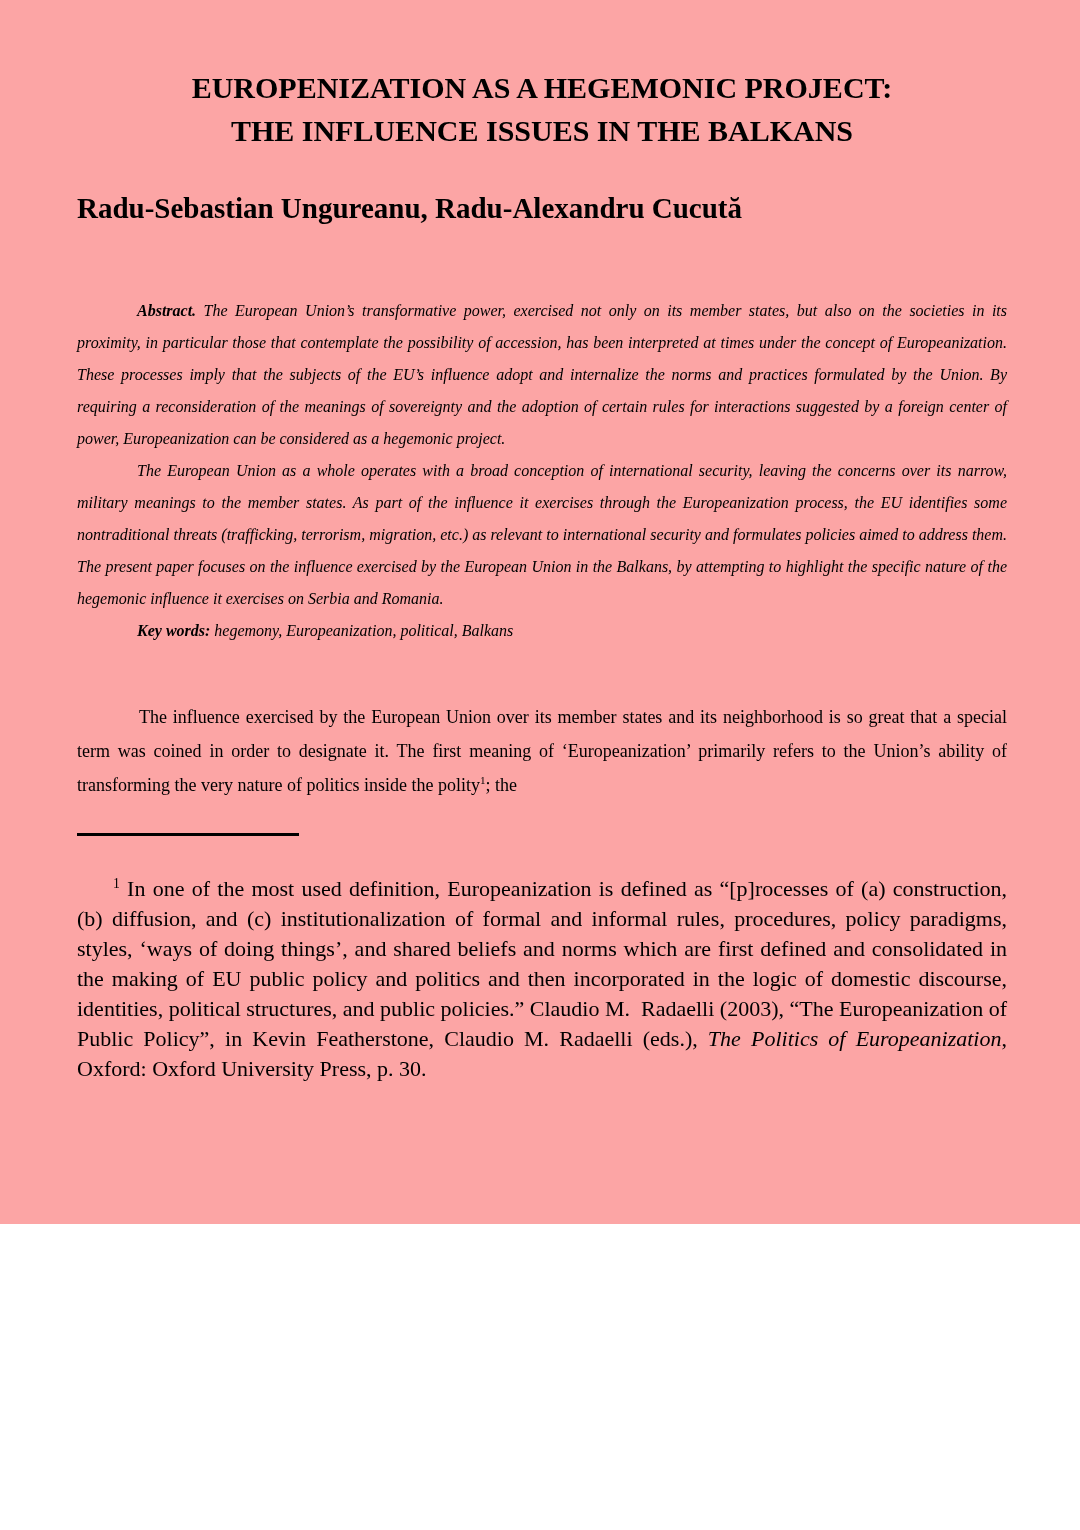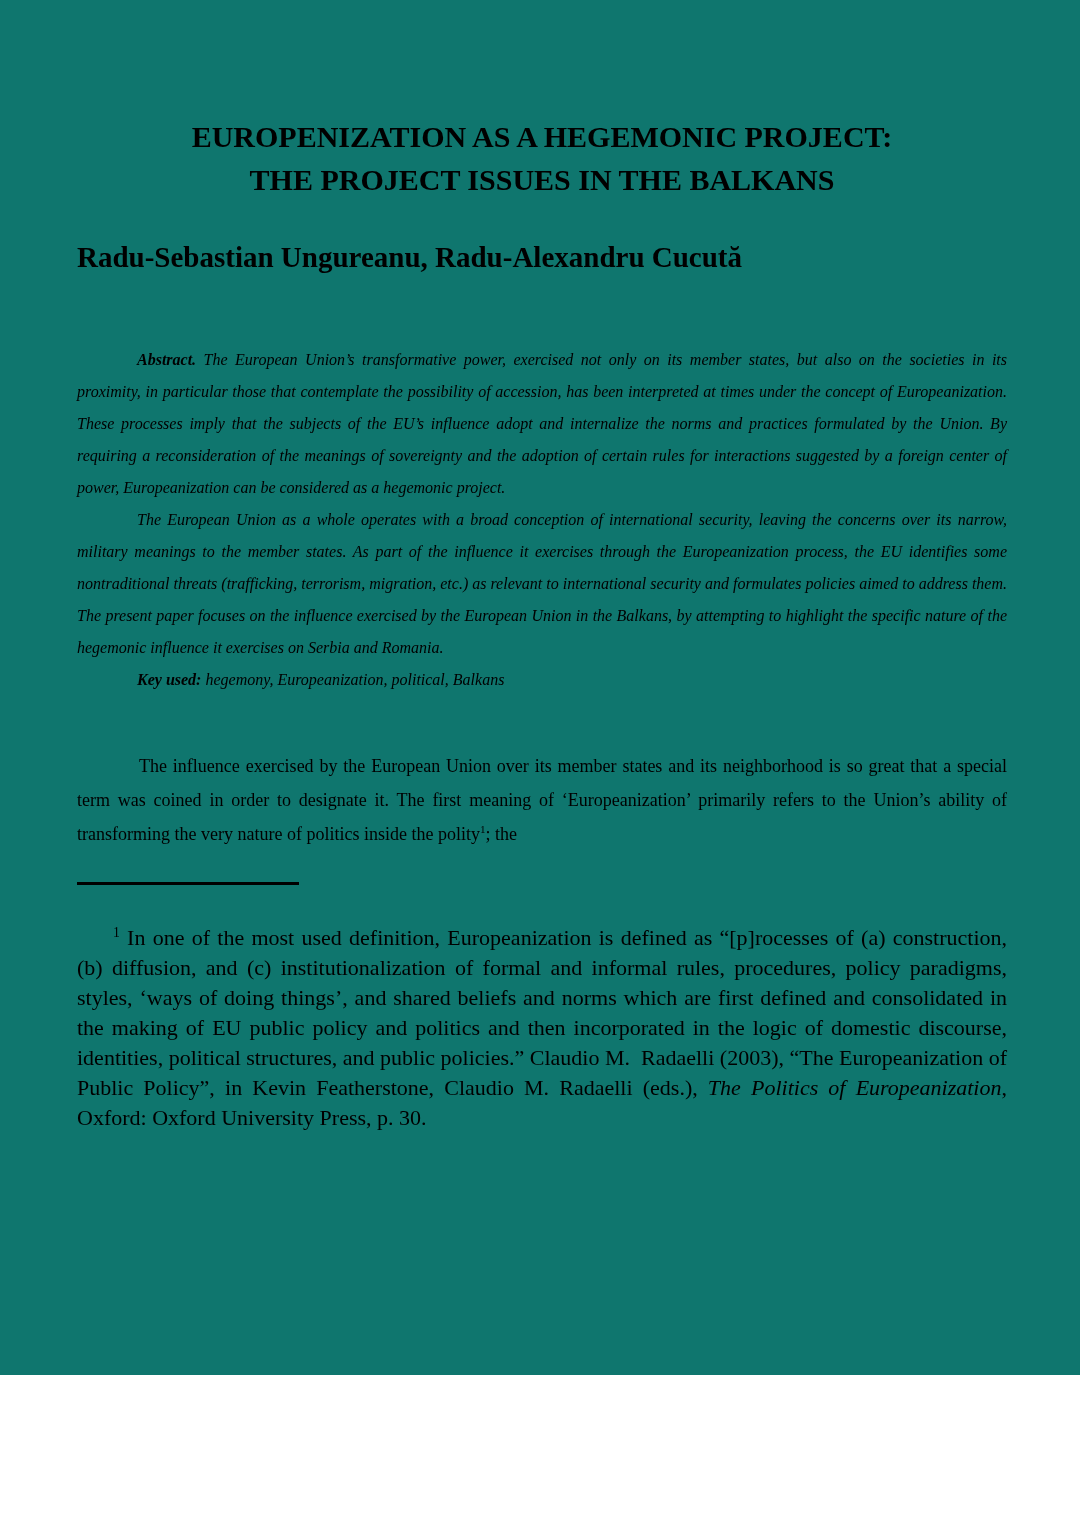--- a/index.html
+++ b/index.html
@@ -1,24 +1,24 @@
 <!DOCTYPE html>
 <html><head>
 <meta charset="utf-8">
 <style>
   * { box-sizing: border-box; }
   html, body { margin: 0; padding: 0; background: #ffffff; }
   .page {
     position: relative;
     width: 1080px;
-    height: 1375px;
-    background: #0f766e;
+    height: 1224px;
+    background: #fca5a5;
     color: #000000;
     font-family: "Liberation Serif", serif;
-    padding: 115px 73px 0 77px;
+    padding: 66px 73px 0 77px;
     overflow: hidden;
   }
   .title {
     margin: 0;
     font-size: 30px;
     line-height: 43px;
     font-weight: bold;
     text-align: center;
   }
   .title-line { display: block; }
@@ -74,29 +74,29 @@
   }
 </style>
 </head>
 <body>
 
 <div class="page">
 
   <header>
     <h1 class="title">
       <span class="title-line">EUROPENIZATION AS A HEGEMONIC PROJECT:</span>
-      <span class="title-line">THE PROJECT ISSUES IN THE BALKANS</span>
+      <span class="title-line">THE INFLUENCE ISSUES IN THE BALKANS</span>
     </h1>
     <div class="authors">Radu-Sebastian Ungureanu, Radu-Alexandru Cucută</div>
   </header>
 
   <section class="abstract">
     <p><span class="lead">Abstract.</span><span> The European Union’s transformative power, exercised not only on its member states, but also on the societies in its proximity, in particular those that contemplate the possibility of accession, has been interpreted at times under the concept of Europeanization. These processes imply that the subjects of the EU’s influence adopt and internalize the norms and practices formulated by the Union. By requiring a reconsideration of the meanings of sovereignty and the adoption of certain rules for interactions suggested by a foreign center of power, Europeanization can be considered as a hegemonic project.</span></p>
     <p>The European Union as a whole operates with a broad conception of international security, leaving the concerns over its narrow, military meanings to the member states. As part of the influence it exercises through the Europeanization process, the EU identifies some nontraditional threats (trafficking, terrorism, migration, etc.) as relevant to international security and formulates policies aimed to address them. The present paper focuses on the influence exercised by the European Union in the Balkans, by attempting to highlight the specific nature of the hegemonic influence it exercises on Serbia and Romania.</p>
-    <p><span class="lead">Key used:</span><span> hegemony, Europeanization, political, Balkans</span></p>
+    <p><span class="lead">Key words:</span><span> hegemony, Europeanization, political, Balkans</span></p>
   </section>
 
   <section class="body-text">
     <p><span>The influence exercised by the European Union over its member states and its neighborhood is so great that a special term was coined in order to designate it. The first meaning of ‘Europeanization’ primarily refers to the Union’s ability of transforming the very nature of politics inside the polity</span><sup class="fn-ref">1</sup><span>; the</span></p>
   </section>
 
   <div class="fn-rule"></div>
 
   <section class="footnote">
     <p><sup class="fn-marker">1</sup><span> In one of the most used definition, Europeanization is defined as “[p]rocesses of (a) construction, (b) diffusion, and (c) institutionalization of formal and informal rules, procedures, policy paradigms, styles, ‘ways of doing things’, and shared beliefs and norms which are first defined and consolidated in the making of EU public policy and politics and then incorporated in the logic of domestic discourse, identities, political structures, and public policies.” Claudio M.&nbsp; Radaelli (2003), “The Europeanization of Public Policy”, in Kevin Featherstone, Claudio M. Radaelli (eds.), </span><span class="book">The Politics of Europeanization</span><span>, Oxford: Oxford University Press, p. 30.</span></p>

